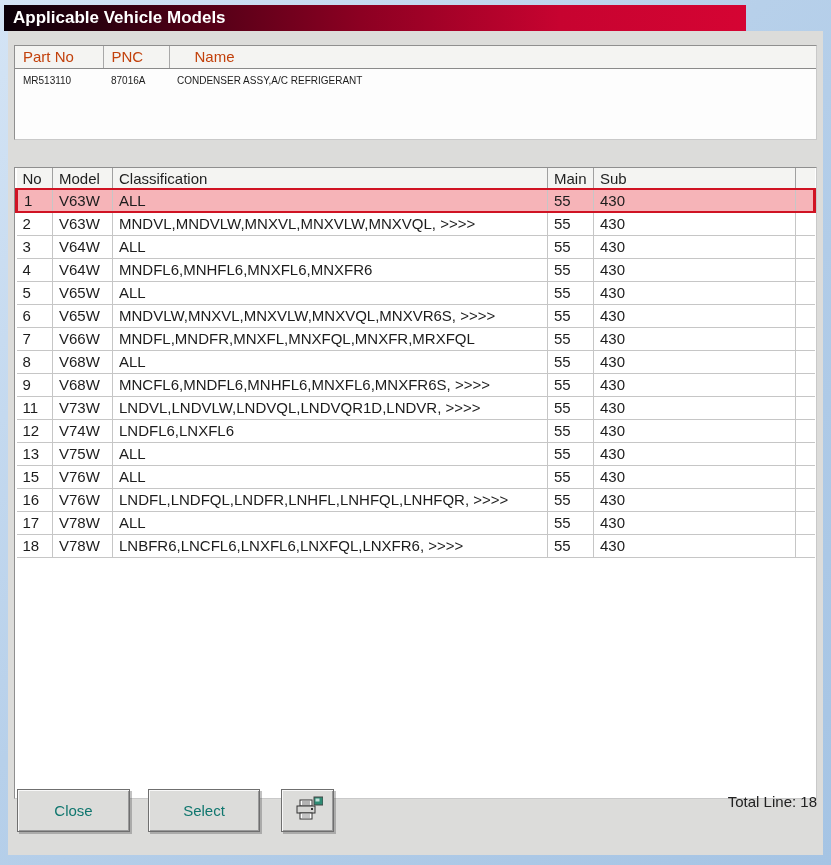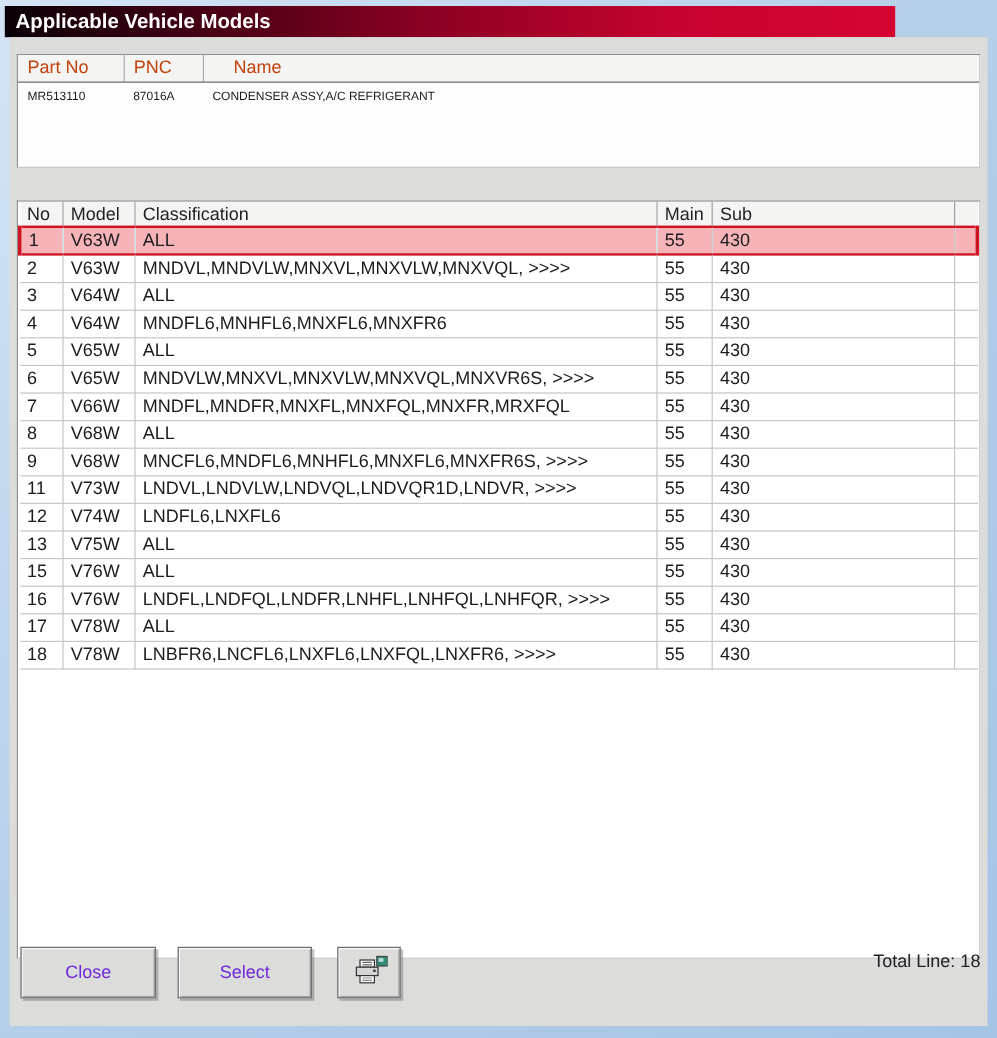--- a/index.html
+++ b/index.html
@@ -71,21 +71,21 @@
   tr.selected td {
     background: #f6b4b8;
     border-top: 2px solid #d01323; border-bottom: 2px solid #d01323;
   }
   tr.selected td:first-child { border-left: 3px solid #d01323; }
   tr.selected td:last-child  { border-right: 3px solid #d01323; }
 
   
   .btn {
     position: absolute; top: 789px; height: 43px;
-    background: #dcdcda; color: #6d28d9; font-size: 15px;
+    background: #dcdcda; color: #0f766e; font-size: 15px;
     font-family: "Liberation Sans", sans-serif;
     border: 1px solid #6f6f6f;
     box-shadow: inset 1px 1px 0 #f8f8f8, inset -1px -1px 0 #9a9a9a,
                 2px 2px 0 rgba(80,80,80,0.35);
     display: flex; align-items: center; justify-content: center;
     cursor: default;
   }
   .btn-close  { left: 17px;  width: 113px; }
   .btn-select { left: 148px; width: 112px; }
   .btn-print  { left: 281px; width: 53px; }

